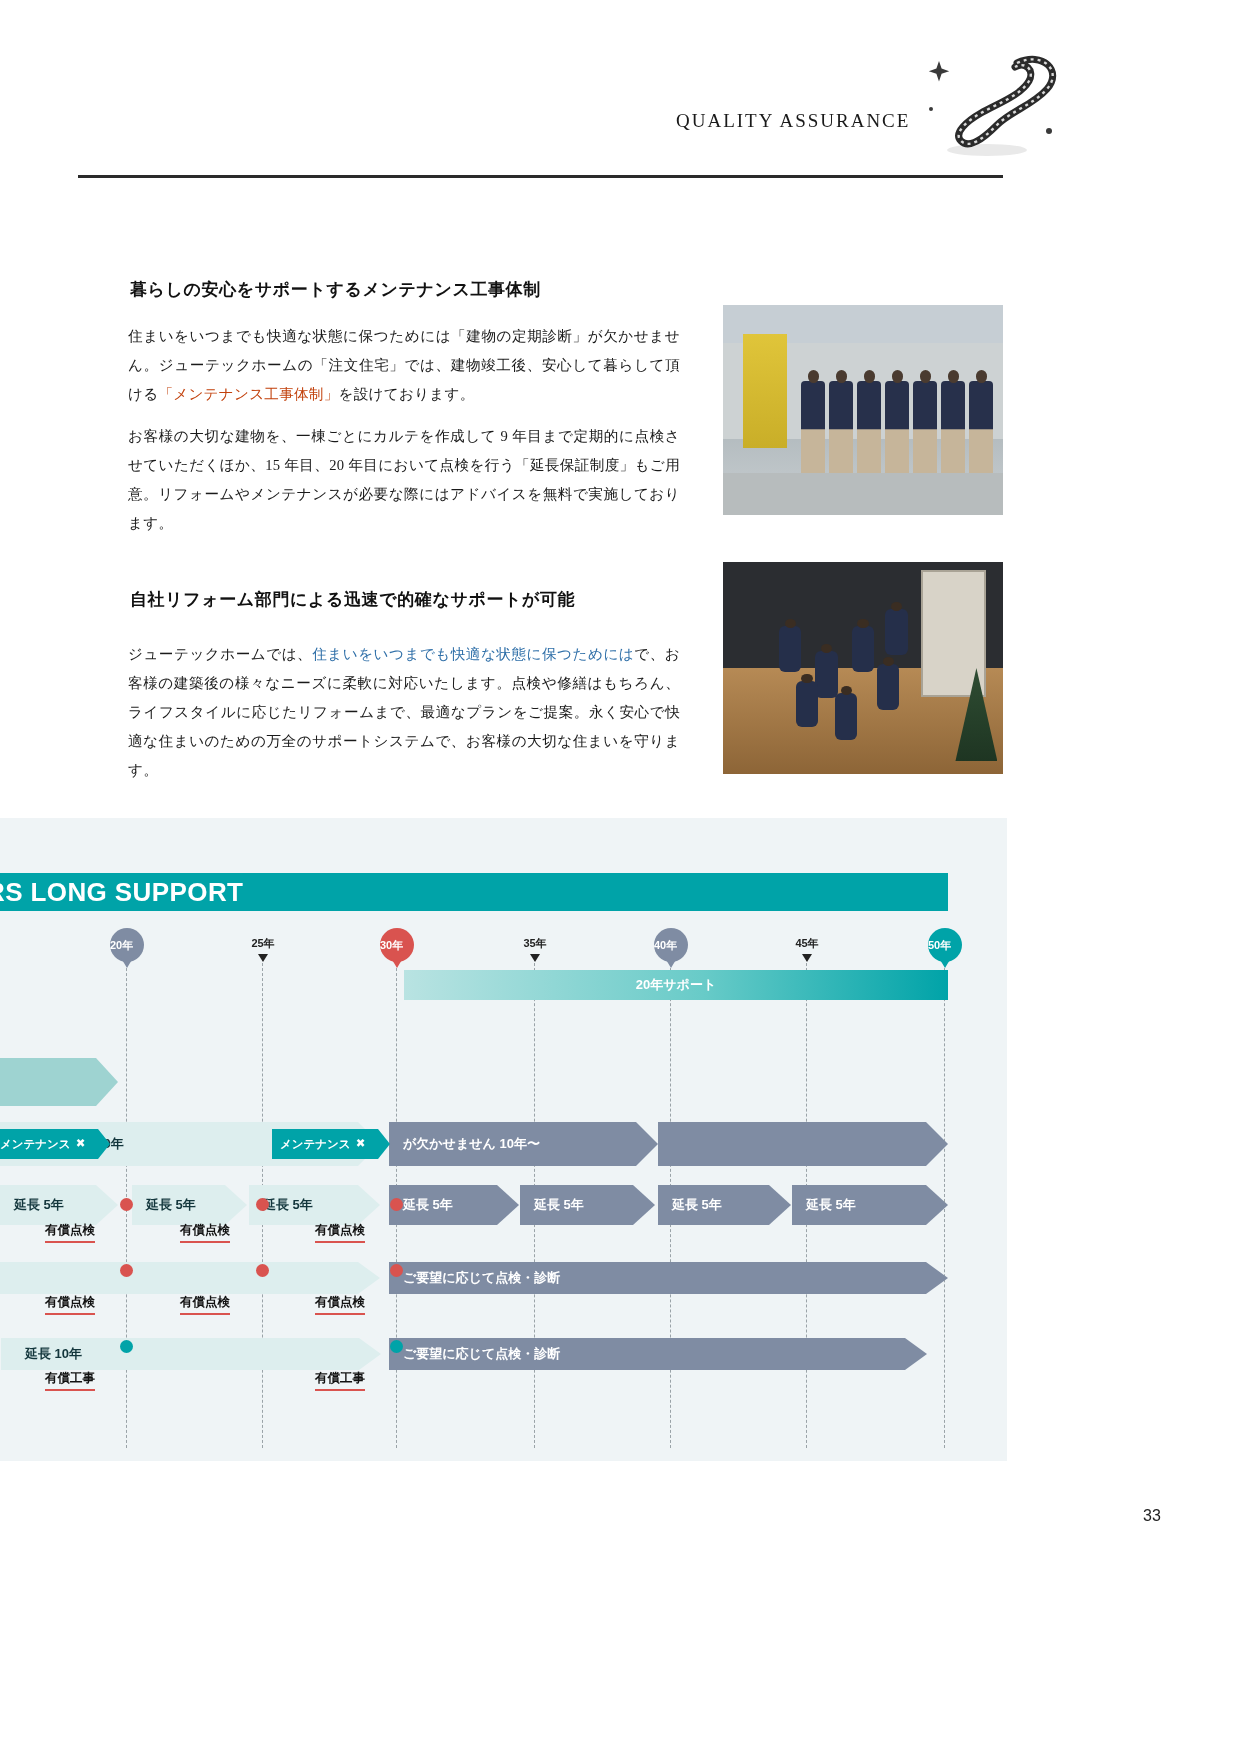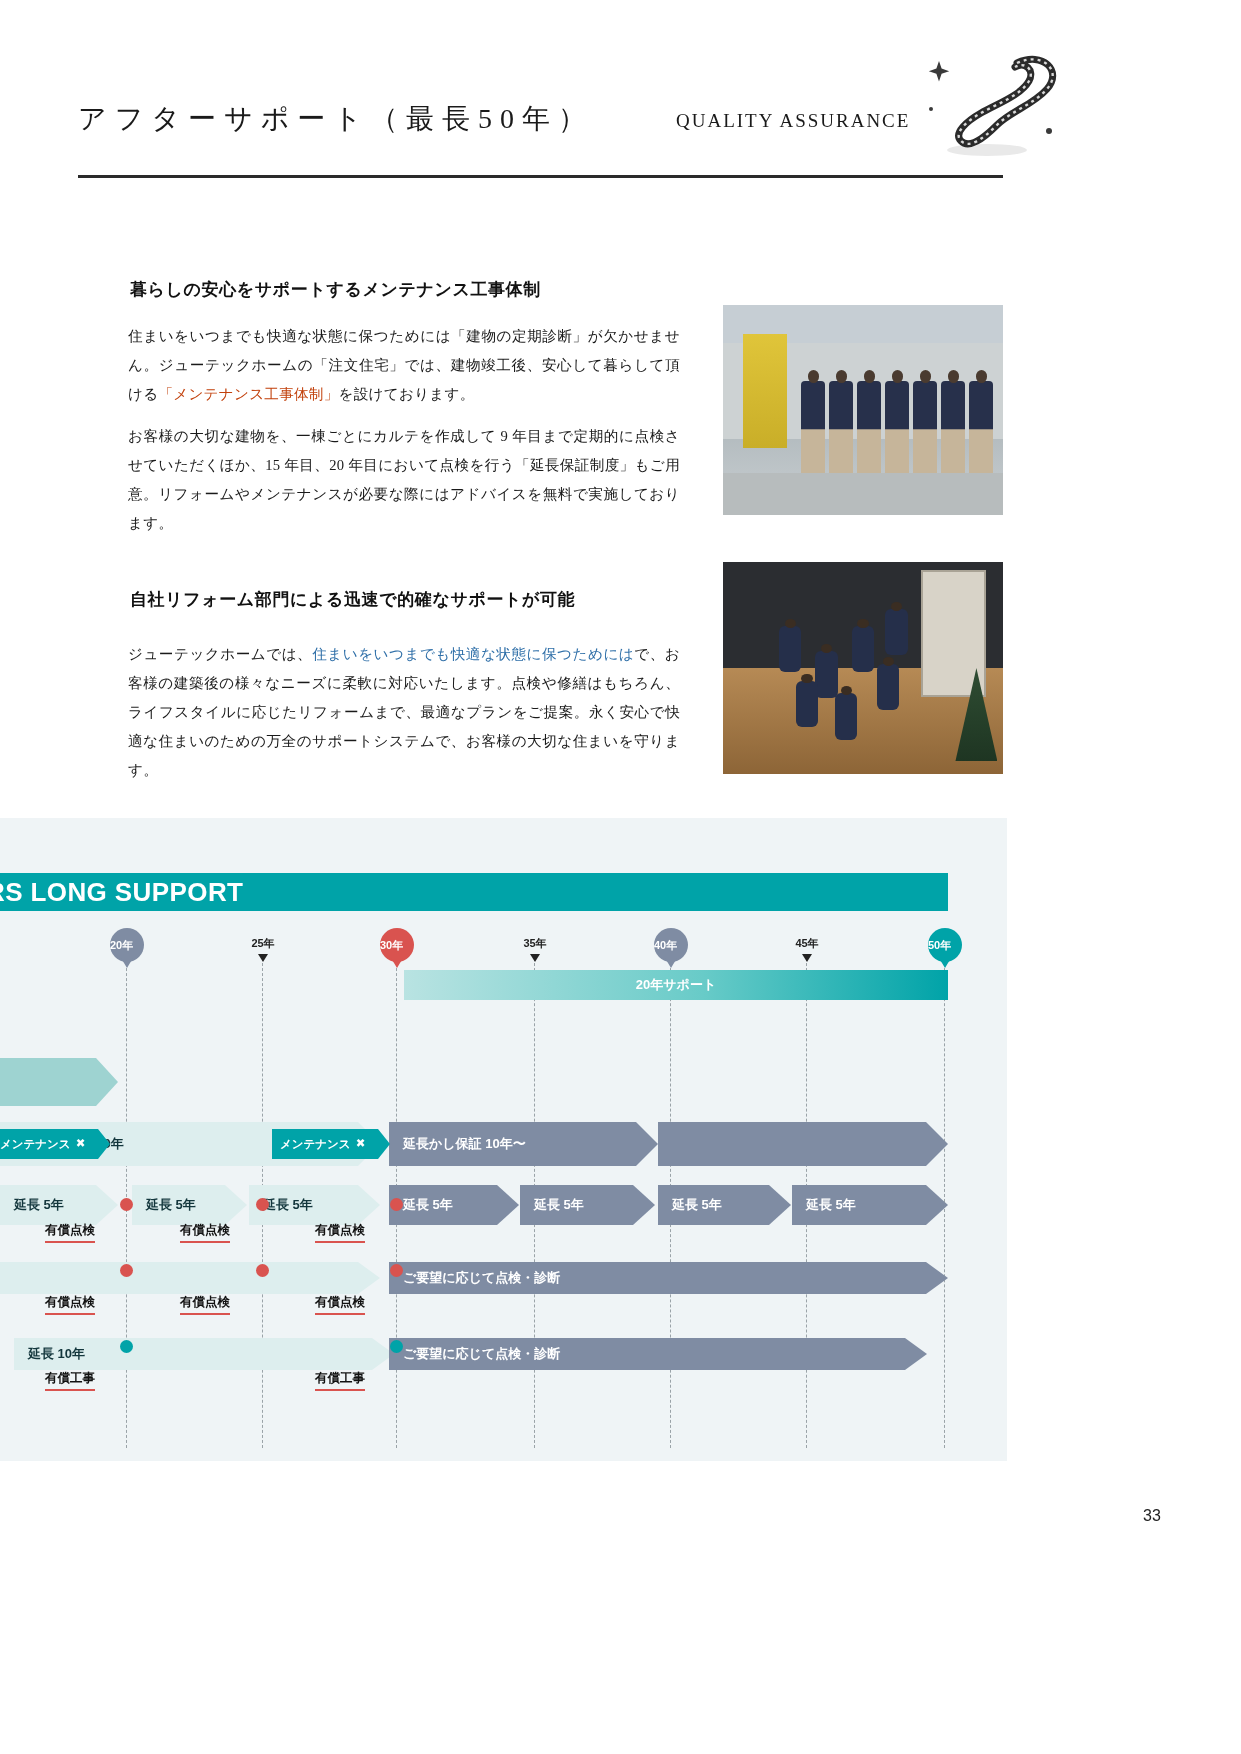--- a/index.html
+++ b/index.html
@@ -120,21 +120,20 @@
   .note{position:absolute;font-size:12.5px;font-weight:bold;color:#111;white-space:nowrap;
     border-bottom:2px solid #d9534f;padding-bottom:2px;
     font-family:"Liberation Sans","DejaVu Sans",sans-serif;}
   #page-number{position:absolute;left:1143px;top:1507px;font-size:16px;color:#222;
     font-family:"Liberation Sans","DejaVu Sans",sans-serif;}
 </style>
 </head>
 <body>
 
 <div id="header">
-  <div id="page-title">アフターサポート（最長50年）</div>
   <div id="eyebrow">QUALITY ASSURANCE</div>
   <div id="header-rule"></div>
   <svg id="ribbon-mark" viewBox="0 0 140 120">
     <ellipse cx="62" cy="105" rx="40" ry="6" fill="#e9e9e9"></ellipse>
     <path d="M92 18 C118 6 138 26 122 44 C108 60 86 66 72 80 C58 94 44 104 36 96 C28 88 42 76 56 68 C74 58 96 50 104 36 C110 25 100 16 90 22" fill="none" stroke="#2b2b2b" stroke-width="7" stroke-linecap="round"></path>
     <path d="M92 18 C118 6 138 26 122 44 C108 60 86 66 72 80 C58 94 44 104 36 96 C28 88 42 76 56 68 C74 58 96 50 104 36 C110 25 100 16 90 22" fill="none" stroke="#d9d9d9" stroke-width="2.4" stroke-dasharray="3 4"></path>
     <g fill="#3a3a3a">
       <path d="M14 16 l2.6 7.6 7.6 2.6 -7.6 2.6 -2.6 7.6 -2.6 -7.6 -7.6 -2.6 7.6 -2.6z"></path>
       <circle cx="124" cy="86" r="3"></circle>
       <circle cx="6" cy="64" r="2"></circle>
@@ -246,21 +245,21 @@
     <div class="bar bar-teal-grad " style="left:404px;top:970px;width:544px;height:30px;justify-content:center;">
            <span class="bar-label" style="color:#fff">20年サポート</span>
          </div>
     <div class="bar bar-midteal arrow-r" style="left:0px;top:1058px;width:118px;height:48px;padding-left:14px;">
            <span class="bar-label" style="color:#13363c"></span>
          </div>
     <div class="bar bar-lightteal arrow-r" style="left:0px;top:1122px;width:380px;height:44px;padding-left:14px;">
            <span class="bar-label" style="color:#13363c">延長かし保証 10年</span>
          </div>
     <div class="bar bar-grey arrow-r" style="left:389px;top:1122px;width:269px;height:44px;padding-left:14px;">
-           <span class="bar-label" style="color:#fff">延長かし保証 10年〜</span>
+           <span class="bar-label" style="color:#fff">が欠かせません 10年〜</span>
          </div>
     <div class="bar bar-grey arrow-r" style="left:658px;top:1122px;width:290px;height:44px;padding-left:14px;">
            <span class="bar-label" style="color:#fff"></span>
          </div>
     <div class="bar bar-lightteal arrow-r" style="left:0px;top:1185px;width:118px;height:40px;padding-left:14px;">
            <span class="bar-label" style="color:#13363c">延長 5年</span>
          </div>
     <div class="bar bar-lightteal arrow-r" style="left:132px;top:1185px;width:115px;height:40px;padding-left:14px;">
            <span class="bar-label" style="color:#13363c">延長 5年</span>
          </div>
@@ -278,21 +277,21 @@
          </div>
     <div class="bar bar-grey arrow-r" style="left:792px;top:1185px;width:156px;height:40px;padding-left:14px;">
            <span class="bar-label" style="color:#fff">延長 5年</span>
          </div>
     <div class="bar bar-lightteal arrow-r" style="left:0px;top:1262px;width:380px;height:32px;padding-left:14px;">
            <span class="bar-label" style="color:#13363c"></span>
          </div>
     <div class="bar bar-grey arrow-r" style="left:389px;top:1262px;width:559px;height:32px;padding-left:14px;">
            <span class="bar-label" style="color:#fff">ご要望に応じて点検・診断</span>
          </div>
-    <div class="bar bar-lightteal arrow-r" style="left:14px;top:1338px;width:380px;height:32px;padding-left:14px;">
+    <div class="bar bar-lightteal arrow-r" style="left:1px;top:1338px;width:380px;height:32px;padding-left:24px;">
            <span class="bar-label" style="color:#13363c">延長 10年</span>
          </div>
     <div class="bar bar-grey arrow-r" style="left:389px;top:1338px;width:538px;height:32px;padding-left:14px;">
            <span class="bar-label" style="color:#fff">ご要望に応じて点検・診断</span>
          </div>
     <div class="tag-maint" style="left:-8px;top:1129px;width:118px">
            <span>メンテナンス</span>
            <span class="wrench">✖</span>
          </div>
     <div class="tag-maint" style="left:272px;top:1129px;width:118px">

